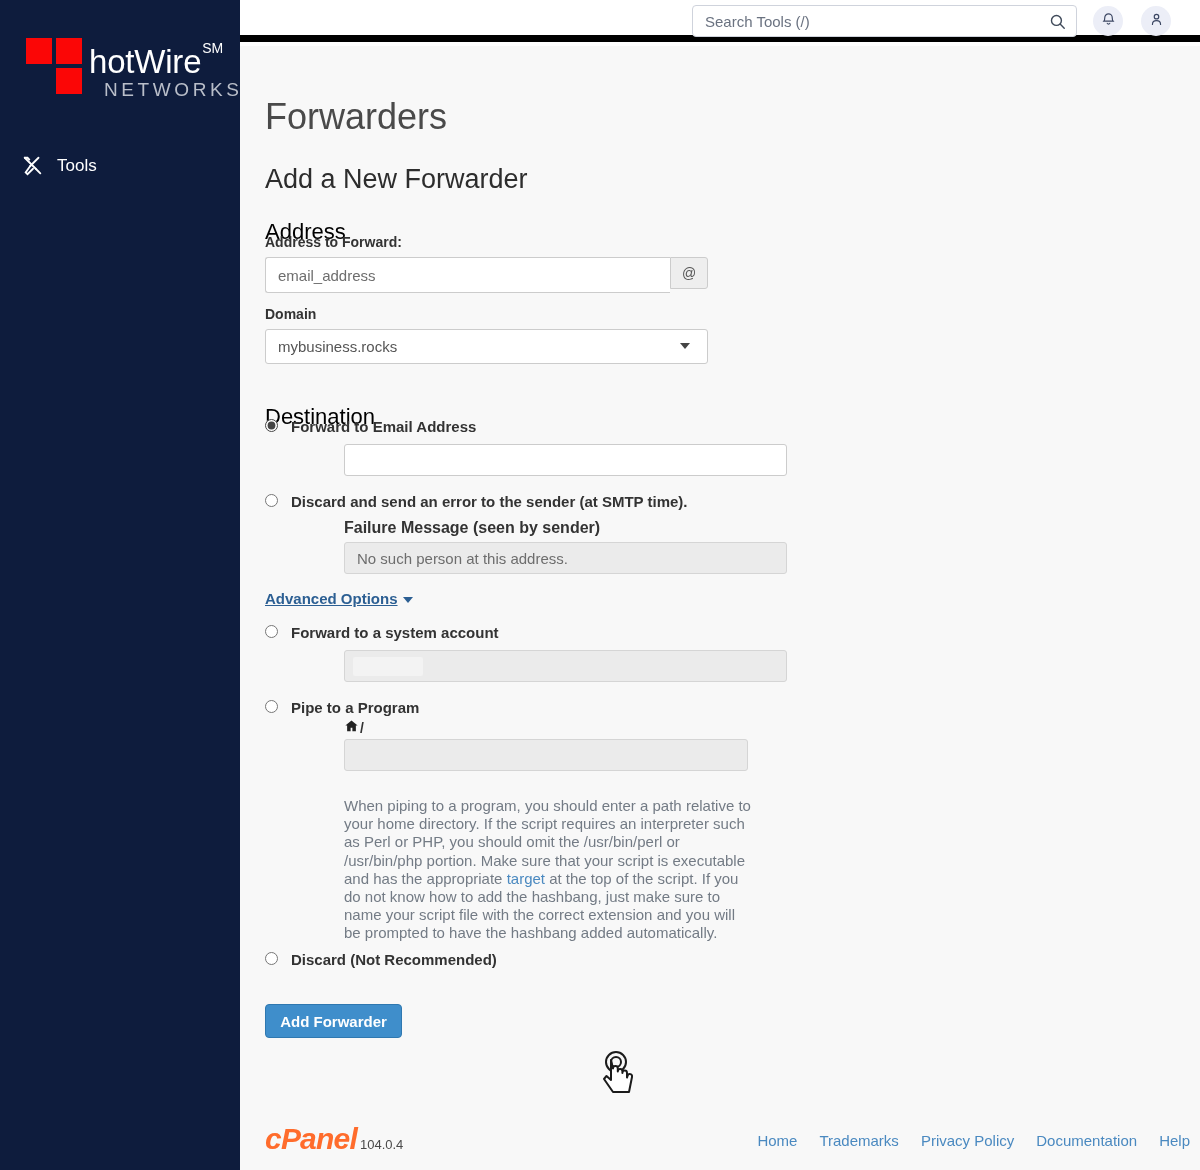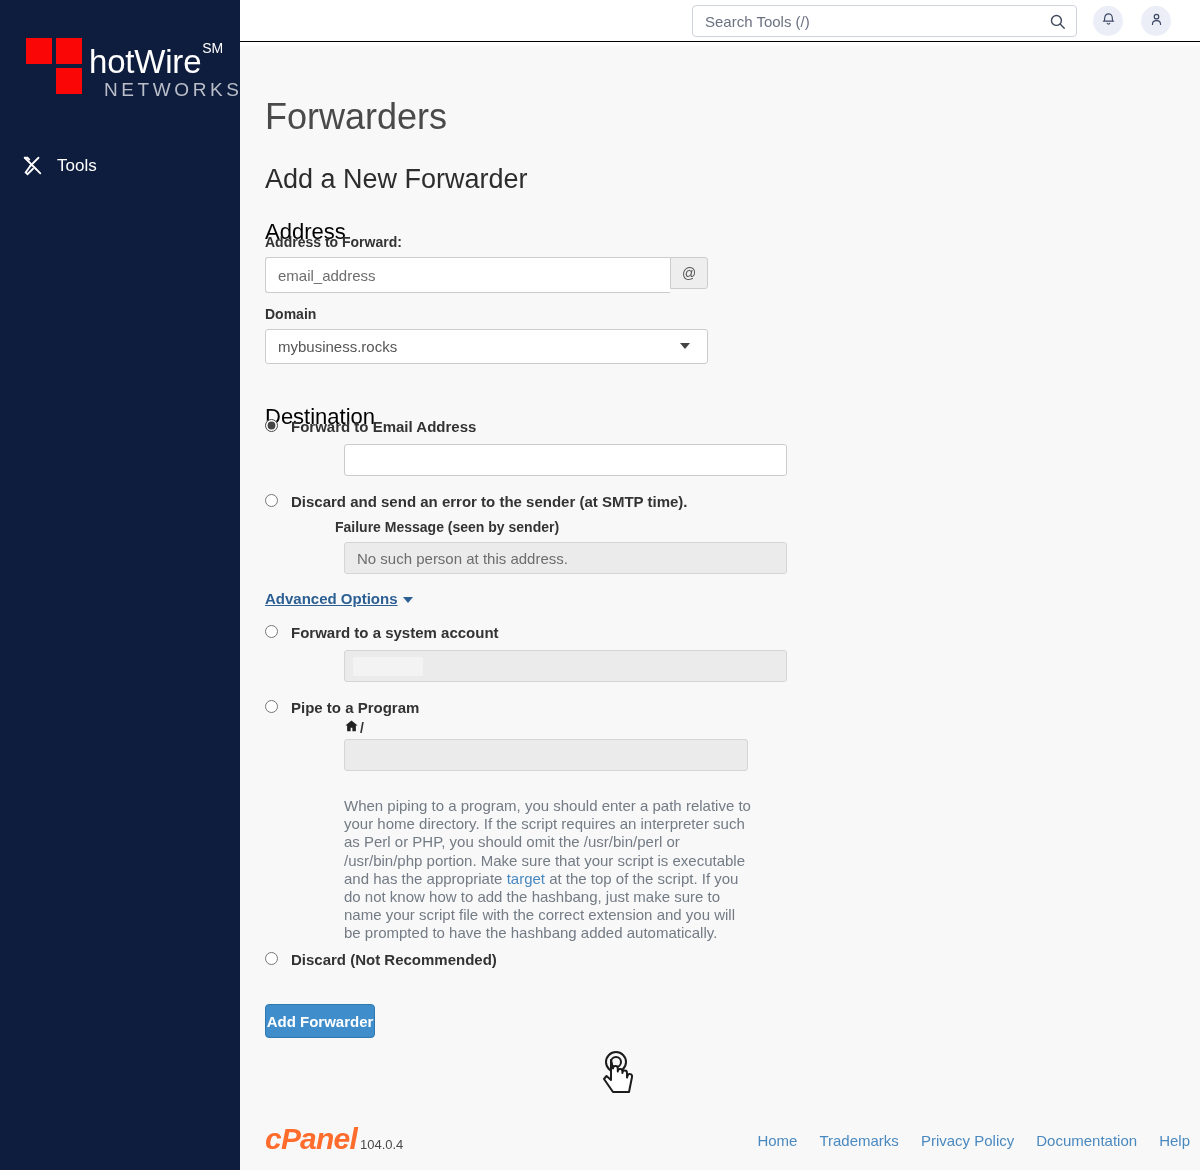--- a/index.html
+++ b/index.html
@@ -82,21 +82,21 @@
     color: #ffffff;
   }
   .tools-icon { width: 22px; height: 22px; display: block; }
 
   
   #header {
     position: absolute;
     left: 240px; top: 0;
     width: 960px; height: 42px;
     background: #ffffff;
-    border-bottom: 1px solid #000000;
+    border-bottom: 7px solid #000000;
   }
   #search-box {
     position: absolute;
     left: 452px; top: 5px;
     width: 385px; height: 32px;
     border: 1px solid #cfd3dc;
     border-radius: 4px;
     background: #ffffff;
     display: flex;
     align-items: center;
@@ -283,22 +283,22 @@
   .sub-input.disabled {
     background: #ebebeb;
     color: #6d6d6d;
     border-color: #d5d5d5;
   }
   #email-input  { top: 398px; width: 443px; }
   #failure-input{ top: 496px; width: 443px; }
 
   .sub-label {
     position: absolute;
-    left: 95px;
-    font-size: 14px;
+    left: 104px;
+    font-size: 16px;
     font-weight: bold;
     color: #333333;
   }
   #failure-label { top: 473px; }
 
   #advanced-options {
     position: absolute;
     left: 25px; top: 544px;
     display: flex;
     align-items: center;
@@ -370,21 +370,21 @@
   }
   #pipe-help a {
     color: #4a89c0;
     text-decoration: none;
   }
 
   
   #add-forwarder-btn {
     position: absolute;
     left: 25px; top: 958px;
-    width: 110px; height: 34px;
+    width: 137px; height: 34px;
     background: #3f8ecb;
     border: 1px solid #2f78b0;
     border-radius: 4px;
     color: #ffffff;
     font-family: "Liberation Sans", sans-serif;
     font-size: 15px;
     font-weight: bold;
     cursor: pointer;
     padding: 0;
   }

